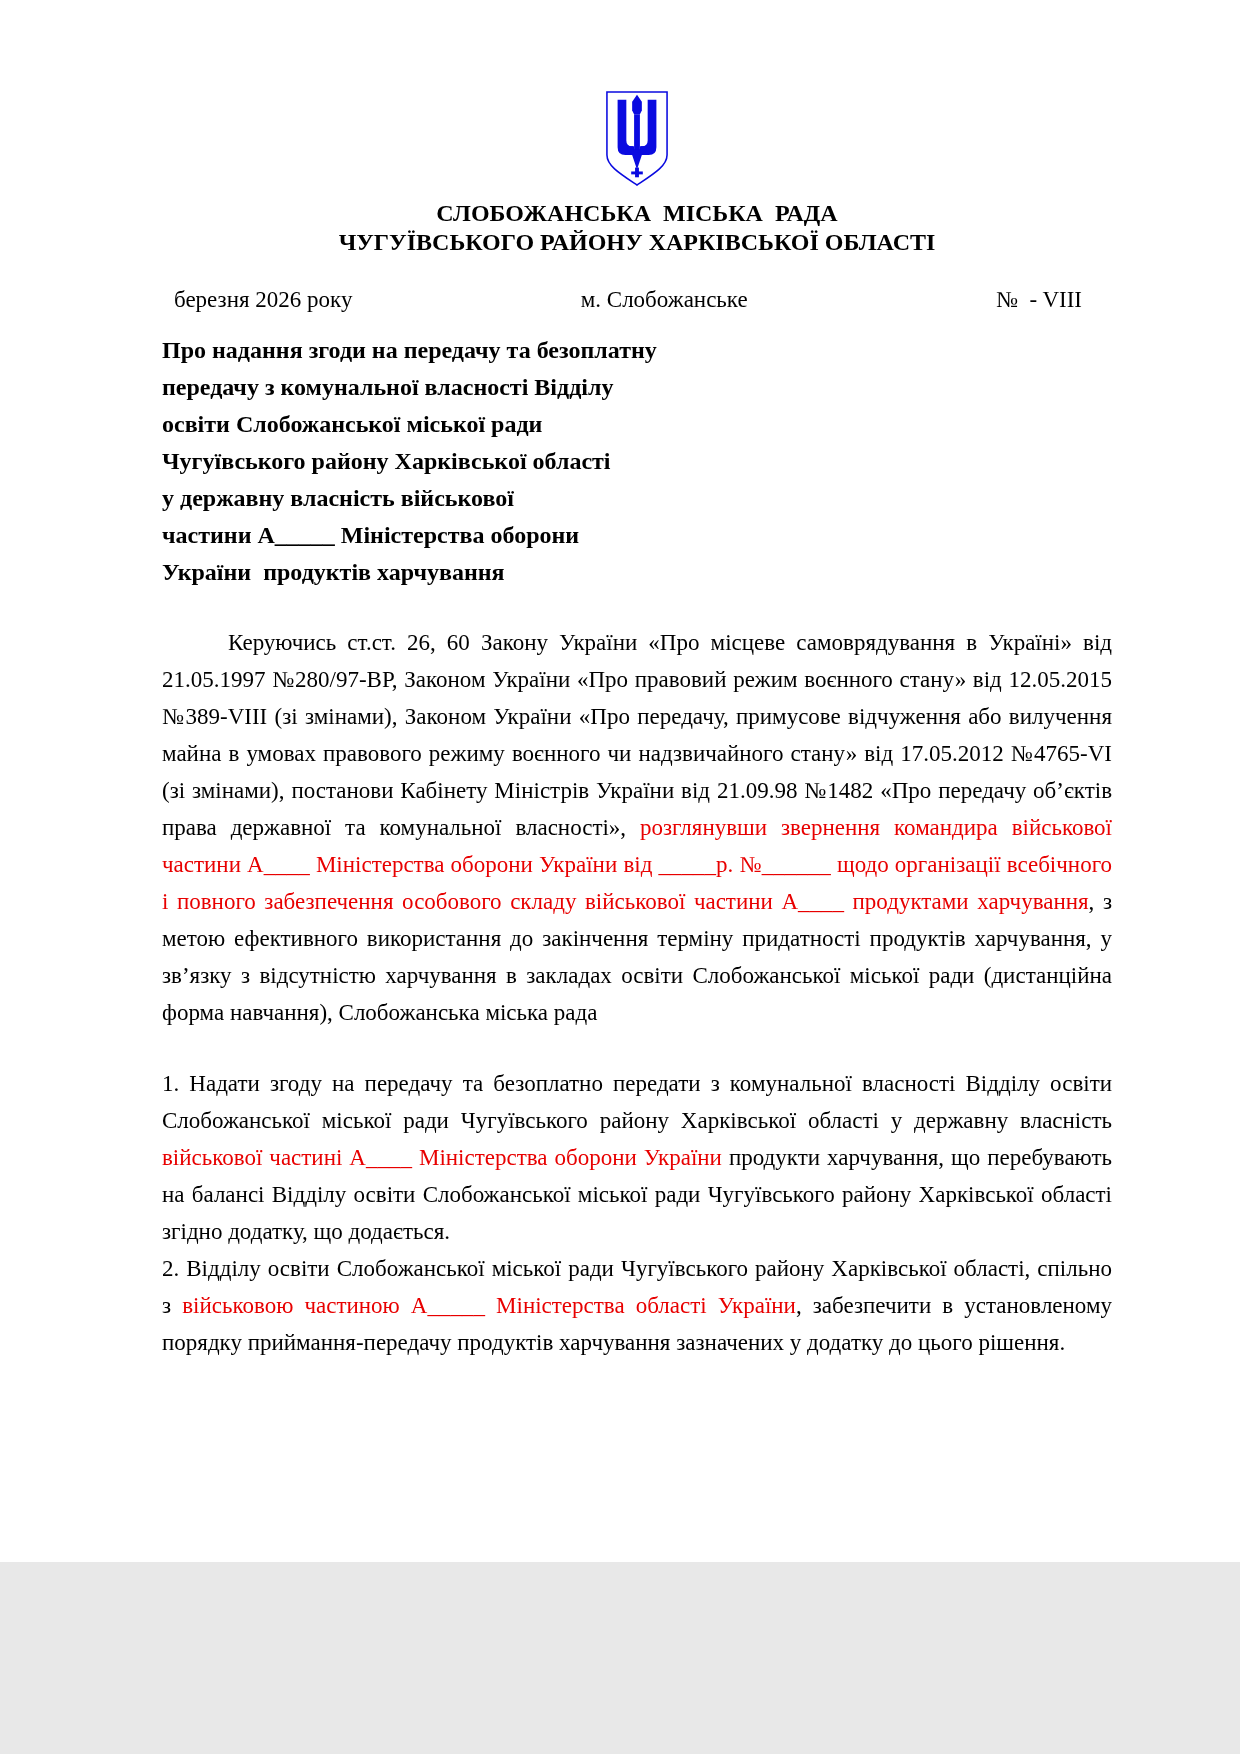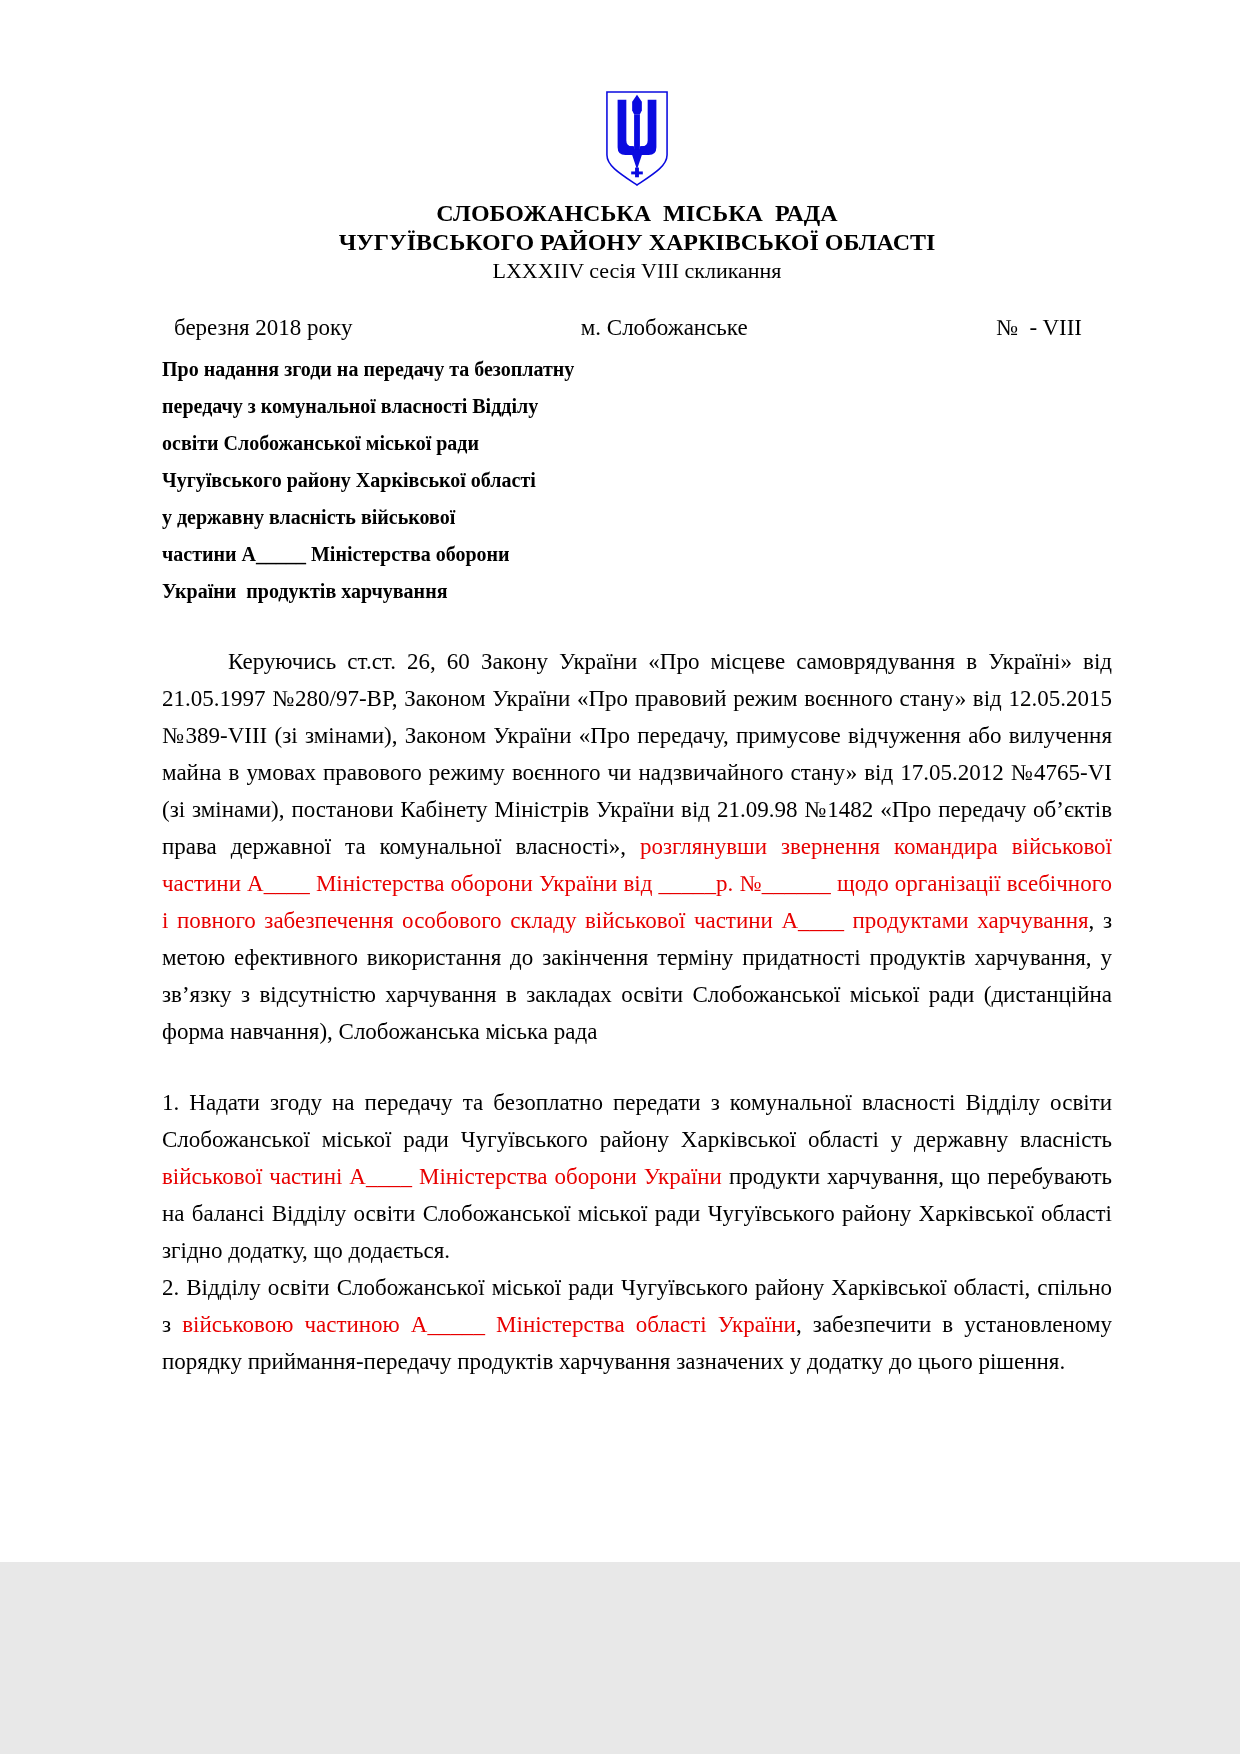--- a/index.html
+++ b/index.html
@@ -12,21 +12,21 @@
   .header{text-align:center;}
   .emblem{display:block;margin:6px auto 12px;width:64px;height:97px;color:var(--emblem-blue,#0a0ae0);}
   .org1{font-weight:bold;font-size:24px;line-height:29px;white-space:pre;}
   .org2{font-weight:bold;font-size:24px;line-height:29px;}
   .session{font-size:22px;line-height:28px;}
   .doctype{font-weight:bold;font-size:25px;text-align:center;margin-top:32px;letter-spacing:.5px;}
   .daterow{display:flex;justify-content:space-between;align-items:baseline;margin-top:30px;font-size:23px;}
   .daterow .left{padding-left:12px;}
   .daterow .center{transform:translateX(-30px);margin-left:40px;}
   .daterow .right{white-space:pre;padding-right:30px;}
-  .title{font-weight:bold;font-size:20px;line-height:37px;white-space:pre-wrap;margin-top:10px;}
+  .title{font-weight:bold;font-size:24px;line-height:37px;white-space:pre-wrap;margin-top:19px;}
   .preamble{margin:33px 0 0;font-size:23px;line-height:37px;text-align:justify;text-indent:66px;}
   .resheading{margin:62px 0 0;font-size:23px;line-height:37px;}
   .items{margin-top:34px;}
   .item{margin:0;font-size:23px;line-height:37px;text-align:justify;}
   .seg-red{color:var(--red,#e80000);}
 </style>
 </head>
 <body>
 
 <div class="page">
@@ -41,26 +41,25 @@
         <path d="M30,25 h6 v38 h-6 Z"></path>
         <path d="M26,61 h14 l-7,21 Z"></path>
         <path d="M23,58 h6 v9 l-6,-4 Z"></path>
         <path d="M43,58 h-6 v9 l6,-4 Z"></path>
         <path d="M31,80 h4 v10 h-4 Z"></path>
         <path d="M27,84 h12 v3 h-12 Z"></path>
       </g>
     </svg>
     <div class="org1">СЛОБОЖАНСЬКА  МІСЬКА  РАДА</div>
     <div class="org2">ЧУГУЇВСЬКОГО РАЙОНУ ХАРКІВСЬКОЇ ОБЛАСТІ</div>
-    <div class="session">LXXXIIV сесія VIII скликання</div>
   </div>
 
 
   <div class="daterow">
-    <span class="left">березня 2018 року</span>
+    <span class="left">березня 2026 року</span>
     <span class="center">м. Слобожанське</span>
     <span class="right">№  - VIII</span>
   </div>
 
   <div class="title">Про надання згоди на передачу та безоплатну
 передачу з комунальної власності Відділу
 освіти Слобожанської міської ради
 Чугуївського району Харківської області
 у державну власність військової
 частини А_____ Міністерства оборони

